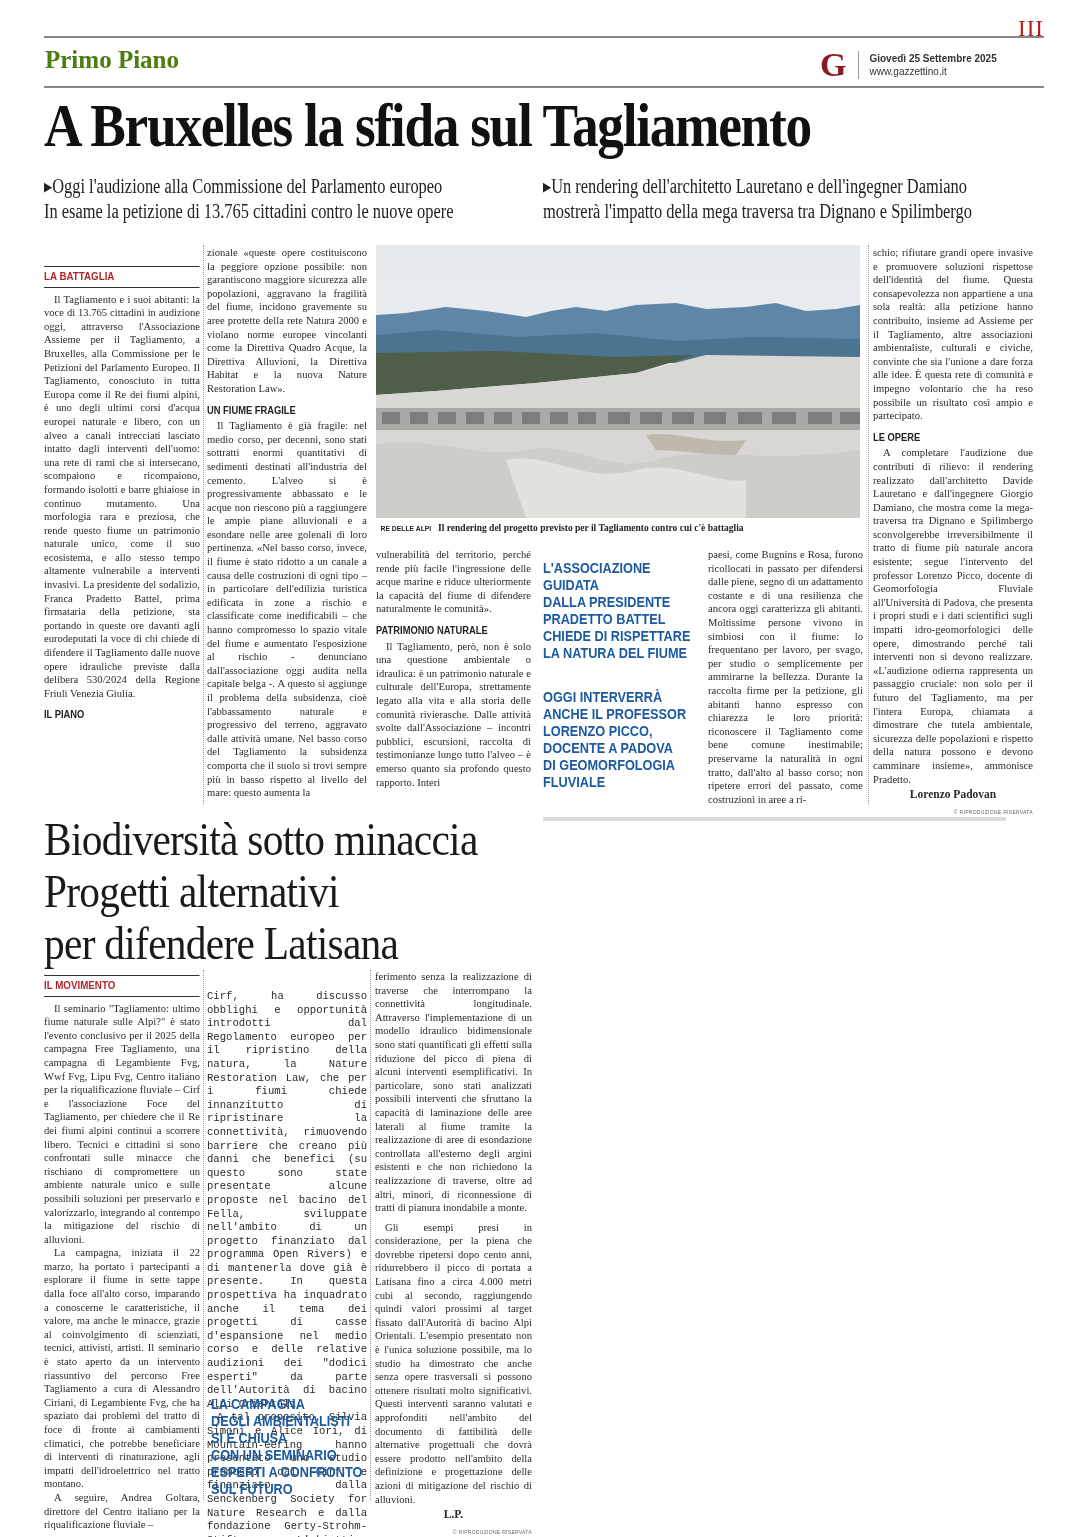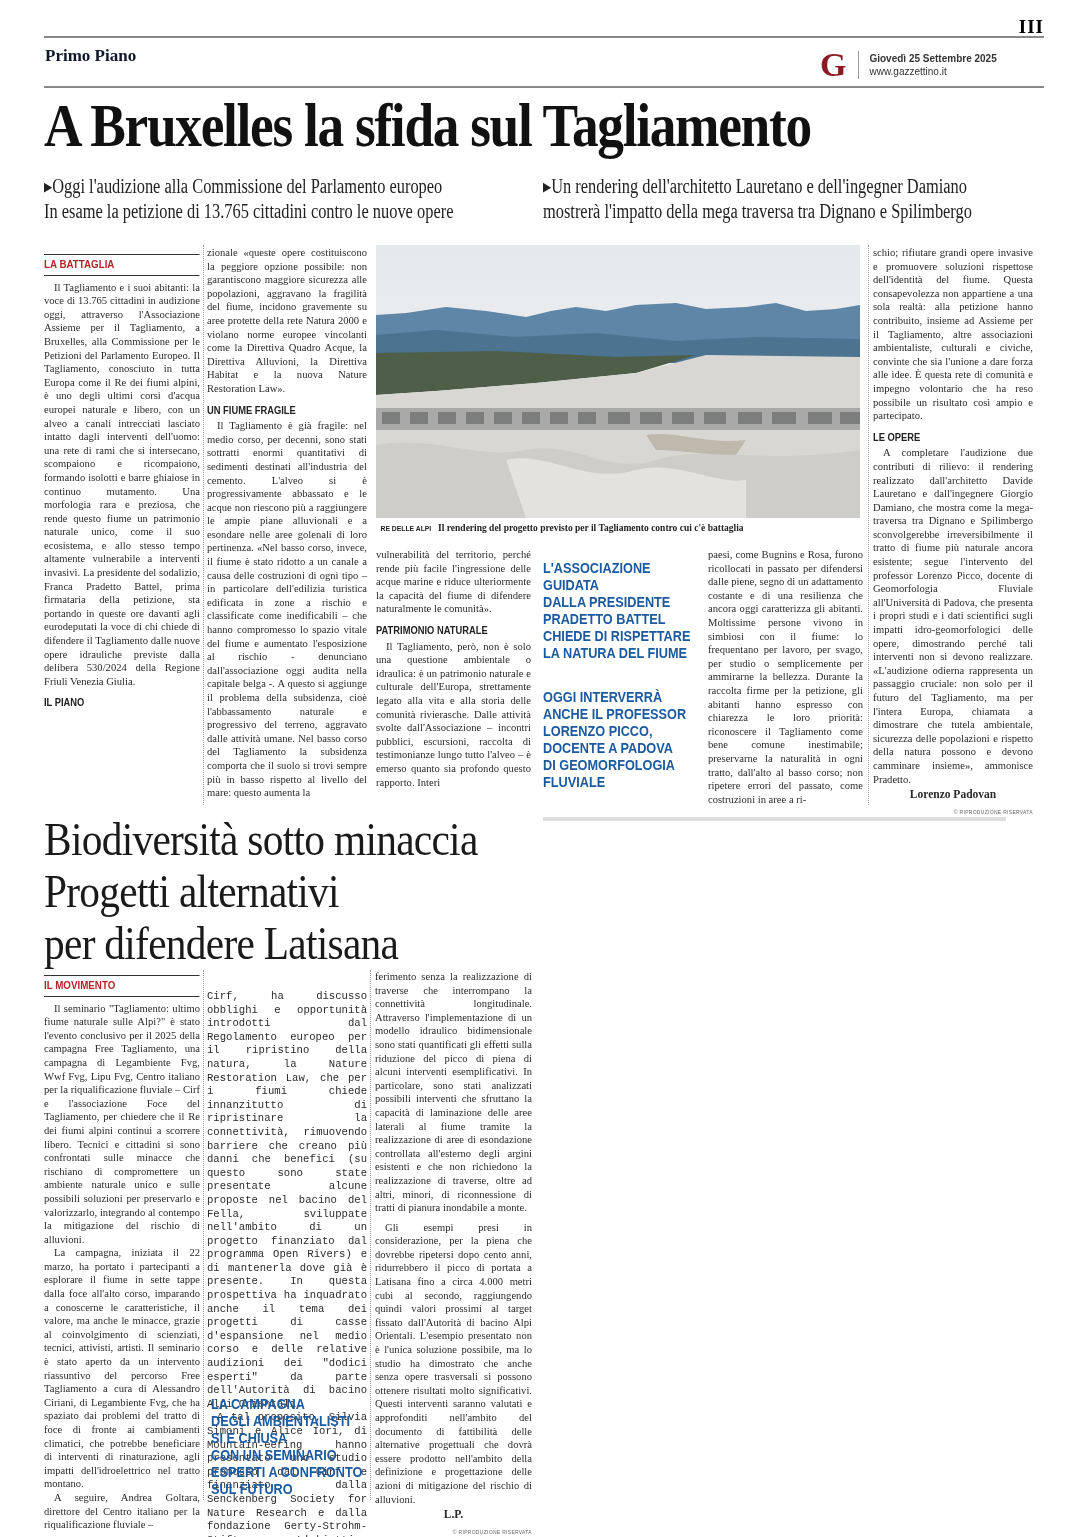--- a/index.html
+++ b/index.html
@@ -1,21 +1,21 @@
 <!DOCTYPE html>
 <html><head>
 <meta charset="utf-8">
 <style>
   * { box-sizing: border-box; margin: 0; padding: 0; }
   html, body { width: 1080px; height: 1537px; background: #fff; overflow: hidden; }
   body { position: relative; font-family: "Liberation Serif", "DejaVu Serif", serif; color: #222; }
 
-  .pagenum { position: absolute; right: 36px; top: 16px; font-family: "Liberation Serif", serif; font-size: 19px; font-weight: bold; color: #000000; letter-spacing: 1px; }
+  .pagenum { position: absolute; right: 36px; top: 16px; font-family: "Liberation Serif", serif; font-size: 23px; font-weight: normal; color: #b91c1c; letter-spacing: 1px; }
   .rule-top { position: absolute; left: 44px; right: 36px; top: 36px; height: 2px; background: #888; }
-  .section { position: absolute; left: 45px; top: 46px; font-family: "Liberation Serif", serif; font-weight: bold; font-size: 17px; color: #0f172a; }
+  .section { position: absolute; left: 45px; top: 46px; font-family: "Liberation Serif", serif; font-weight: bold; font-size: 25px; color: #4d7c0f; }
   .masthead { position: absolute; left: 820px; top: 48px; display: flex; align-items: center; }
   .logo-g { font-family: "Liberation Serif", serif; font-weight: bold; font-size: 34px; color: #8b1a22; line-height: 1; }
   .mast-sep { width: 1px; height: 28px; background: #999; margin: 0 10px 0 12px; }
   .mast-text { font-family: "Liberation Sans", sans-serif; font-size: 10px; color: #333; line-height: 13px; }
   .mast-text .date { font-weight: bold; }
   .rule-2 { position: absolute; left: 44px; right: 36px; top: 86px; height: 2px; background: #888; }
 
   .headline { position: absolute; left: 44px; top: 90px; width: 1000px; font-family: "Liberation Serif", serif; font-weight: bold; font-size: 62px; letter-spacing: -1.5px; color: #111; transform: scaleX(0.86); transform-origin: left top; white-space: nowrap; }
   .subhead { position: absolute; top: 174px; font-family: "Liberation Serif", serif; font-size: 20px; color: #222; line-height: 24px; transform: scaleX(0.82); transform-origin: left top; white-space: nowrap; }
   .subhead.left { left: 44px; }
@@ -58,21 +58,21 @@
 <h1 class="headline">A Bruxelles la sfida sul Tagliamento</h1>
 <div class="subhead left">
   <div><span class="tri">▶</span><span>Oggi l'audizione alla Commissione del Parlamento europeo</span></div>
   <div>In esame la petizione di 13.765 cittadini contro le nuove opere</div>
 </div>
 <div class="subhead right">
   <div><span class="tri">▶</span><span>Un rendering dell'architetto Lauretano e dell'ingegner Damiano</span></div>
   <div>mostrerà l'impatto della mega traversa tra Dignano e Spilimbergo</div>
 </div>
 
-<div class="col" style="left:44px; top:254px; width:156px;">
+<div class="col" style="left:44px; top:266px; width:156px;">
   <div class="kicker">LA BATTAGLIA</div>
   <p>Il Tagliamento e i suoi abitanti: la voce di 13.765 cittadini in audizione oggi, attraverso l'Associazione Assieme per il Tagliamento, a Bruxelles, alla Commissione per le Petizioni del Parlamento Europeo. Il Tagliamento, conosciuto in tutta Europa come il Re dei fiumi alpini, è uno degli ultimi corsi d'acqua europei naturale e libero, con un alveo a canali intrecciati lasciato intatto dagli interventi dell'uomo: una rete di rami che si intersecano, scompaiono e ricompaiono, formando isolotti e barre ghiaiose in continuo mutamento. Una morfologia rara e preziosa, che rende questo fiume un patrimonio naturale unico, come il suo ecosistema, e allo stesso tempo altamente vulnerabile a interventi invasivi. La presidente del sodalizio, Franca Pradetto Battel, prima firmataria della petizione, sta portando in queste ore davanti agli eurodeputati la voce di chi chiede di difendere il Tagliamento dalle nuove opere idrauliche previste dalla delibera 530/2024 della Regione Friuli Venezia Giulia.</p>
   <div class="subtitle">IL PIANO</div>
 </div>
 
 <div class="vsep" style="left:203px; top:245px; height:560px;"></div>
 
 <div class="col" style="left:207px; top:246px; width:160px;">
   <p style="text-indent:0">zionale «queste opere costituiscono la peggiore opzione possibile: non garantiscono maggiore sicurezza alle popolazioni, aggravano la fragilità del fiume, incidono gravemente su aree protette della rete Natura 2000 e violano norme europee vincolanti come la Direttiva Quadro Acque, la Direttiva Alluvioni, la Direttiva Habitat e la nuova Nature Restoration Law».</p>
   <div class="subtitle">UN FIUME FRAGILE</div>

